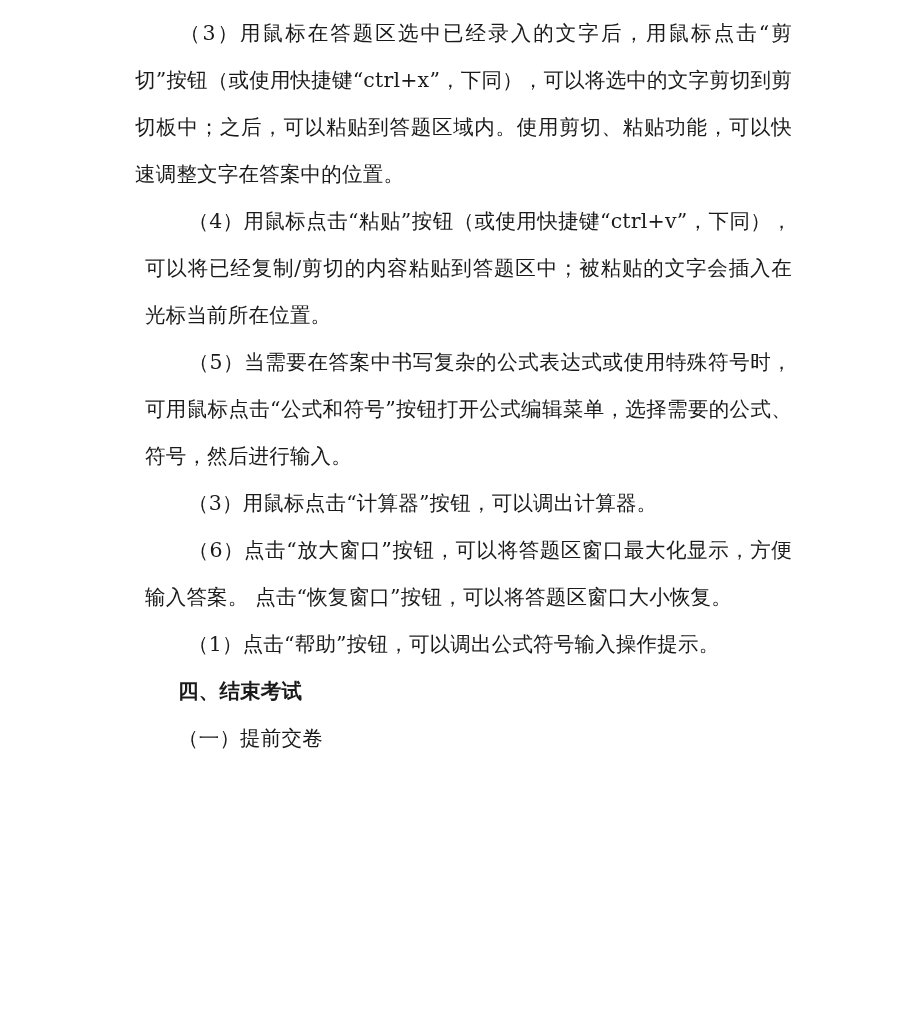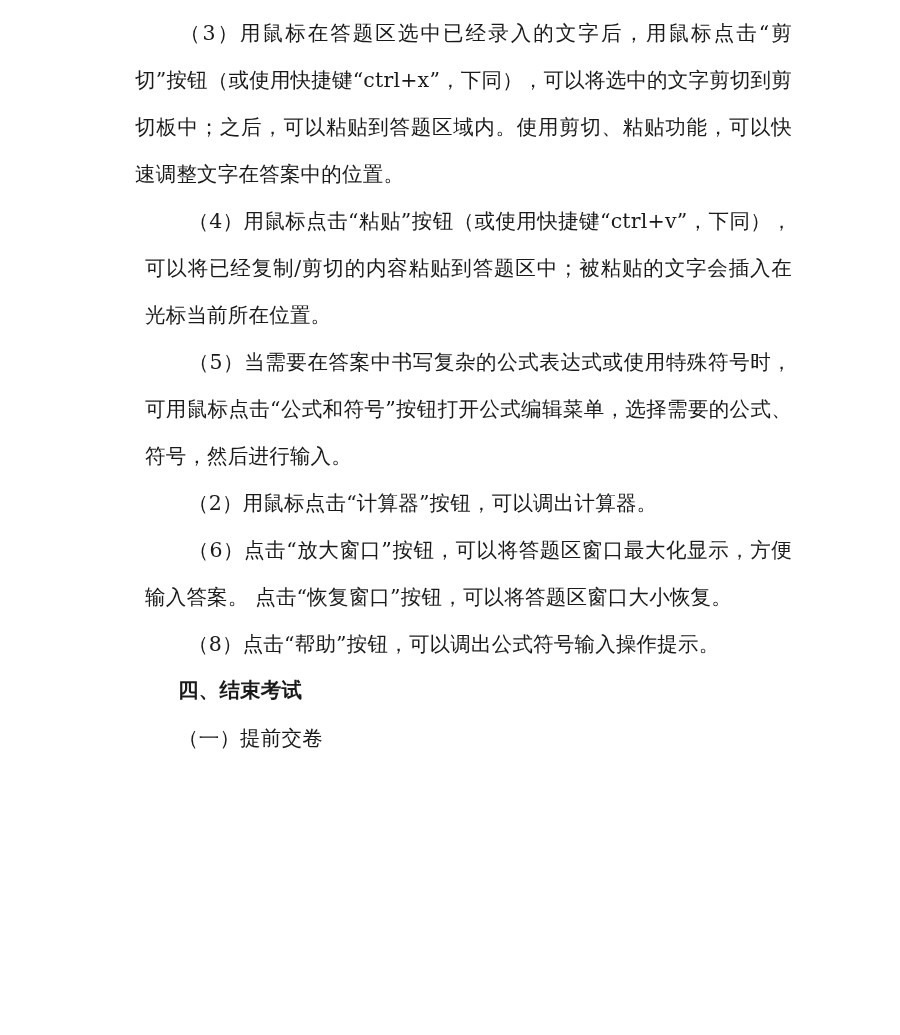--- a/index.html
+++ b/index.html
@@ -36,42 +36,41 @@
     margin-top: 0px;
     margin-left: 10px;
   }
   .heading {
     font-size: 20.5px;
     line-height: 47px;
     font-weight: bold;
     margin: 0;
     text-indent: 0;
     letter-spacing: 0.2px;
-    font-family: Liberation Mono, monospace;
   }
   .indent {
     display: inline-block;
     width: 43px;
   }
 </style>
 </head>
 <body>
 
 <div class="page">
 
   <p class="para"><span class="indent"></span><span>（3）用鼠标在答题区选中已经录入的文字后，用鼠标点击“剪切”按钮（或使用快捷键“ctrl+x”，下同），可以将选中的文字剪切到剪切板中；之后，可以粘贴到答题区域内。使用剪切、粘贴功能，可以快速调整文字在答案中的位置。</span></p>
 
   <p class="para"><span class="indent"></span><span>（4）用鼠标点击“粘贴”按钮（或使用快捷键“ctrl+v”，下同），可以将已经复制/剪切的内容粘贴到答题区中；被粘贴的文字会插入在光标当前所在位置。</span></p>
 
   <p class="para"><span class="indent"></span><span>（5）当需要在答案中书写复杂的公式表达式或使用特殊符号时，可用鼠标点击“公式和符号”按钮打开公式编辑菜单，选择需要的公式、符号，然后进行输入。</span></p>
 
 
-  <p class="para"><span class="indent"></span><span>（2）用鼠标点击“计算器”按钮，可以调出计算器。</span></p>
+  <p class="para"><span class="indent"></span><span>（3）用鼠标点击“计算器”按钮，可以调出计算器。</span></p>
 
   <p class="para"><span class="indent"></span><span>（6）点击“放大窗口”按钮，可以将答题区窗口最大化显示，方便输入答案。 点击“恢复窗口”按钮，可以将答题区窗口大小恢复。</span></p>
 
-  <p class="para"><span class="indent"></span><span>（8）点击“帮助”按钮，可以调出公式符号输入操作提示。</span></p>
+  <p class="para"><span class="indent"></span><span>（1）点击“帮助”按钮，可以调出公式符号输入操作提示。</span></p>
 
   <p class="heading"><span class="indent"></span><span>四、结束考试</span></p>
 
   <p class="para"><span class="indent"></span><span>（一）提前交卷</span></p>
 
 </div>
 
 </body></html>

